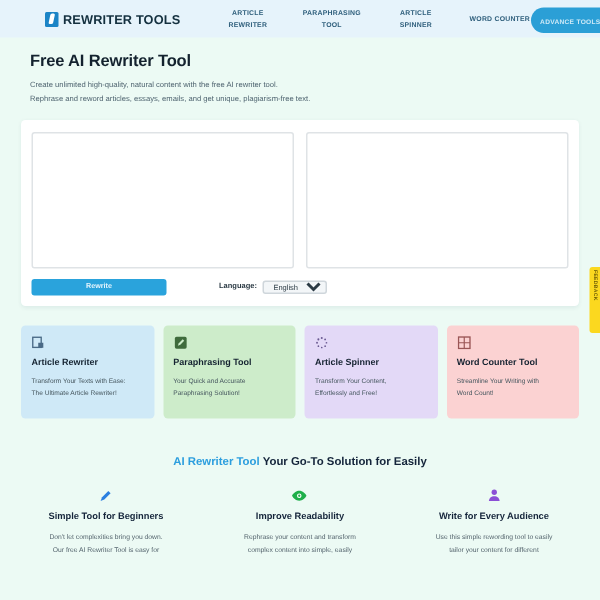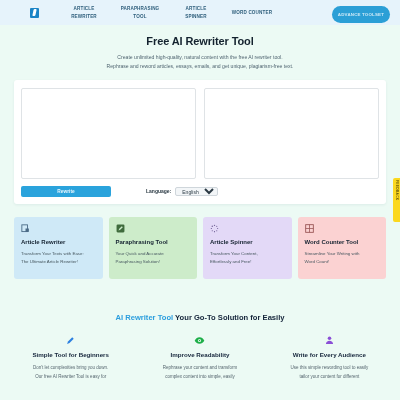--- a/index.html
+++ b/index.html
@@ -82,21 +82,21 @@
     width: 58px; height: 17px;
     font-size: 4.4px;
     font-weight: bold;
     line-height: 1.7;
     letter-spacing: .2px;
     cursor: pointer;
     padding-top: 2px;
   }
 
   
-  .hero { text-align: center; padding: 10px 20px 0; }
+  .hero { padding: 10px 20px 0; }
   .hero-title {
     font-size: 11px;
     font-weight: bold;
     color: #13222e;
     letter-spacing: -.1px;
   }
   .hero-sub {
     margin-top: 6px;
     font-size: 5.1px;
     color: #4f6470;
@@ -192,21 +192,21 @@
   }
   .card-desc {
     font-size: 4.4px;
     color: #46575f;
     line-height: 1.95;
   }
 
   
   .section-head {
     text-align: center;
-    margin-top: 32px;
+    margin-top: 22px;
     padding: 0 46px;
     font-size: 7.6px;
     font-weight: bold;
     color: #14243a;
     line-height: 1.75;
   }
   .section-head .accent { color: #2c9ede; }
 
   
   .features {
@@ -261,20 +261,21 @@
     color: #6a5a05;
     letter-spacing: .2px;
   }
 </style>
 </head>
 <body>
 
 <div class="header">
   <div class="brand">
     <span class="brand-mark"></span>
+    <span class="brand-text">REWRITER TOOLS</span>
   </div>
 
   <nav class="nav">
     <div class="nav-item">ARTICLE REWRITER</div>
     <div class="nav-item">PARAPHRASING TOOL</div>
     <div class="nav-item">ARTICLE SPINNER</div>
     <div class="nav-item">WORD COUNTER</div>
   </nav>
 
   <div class="header-right">

